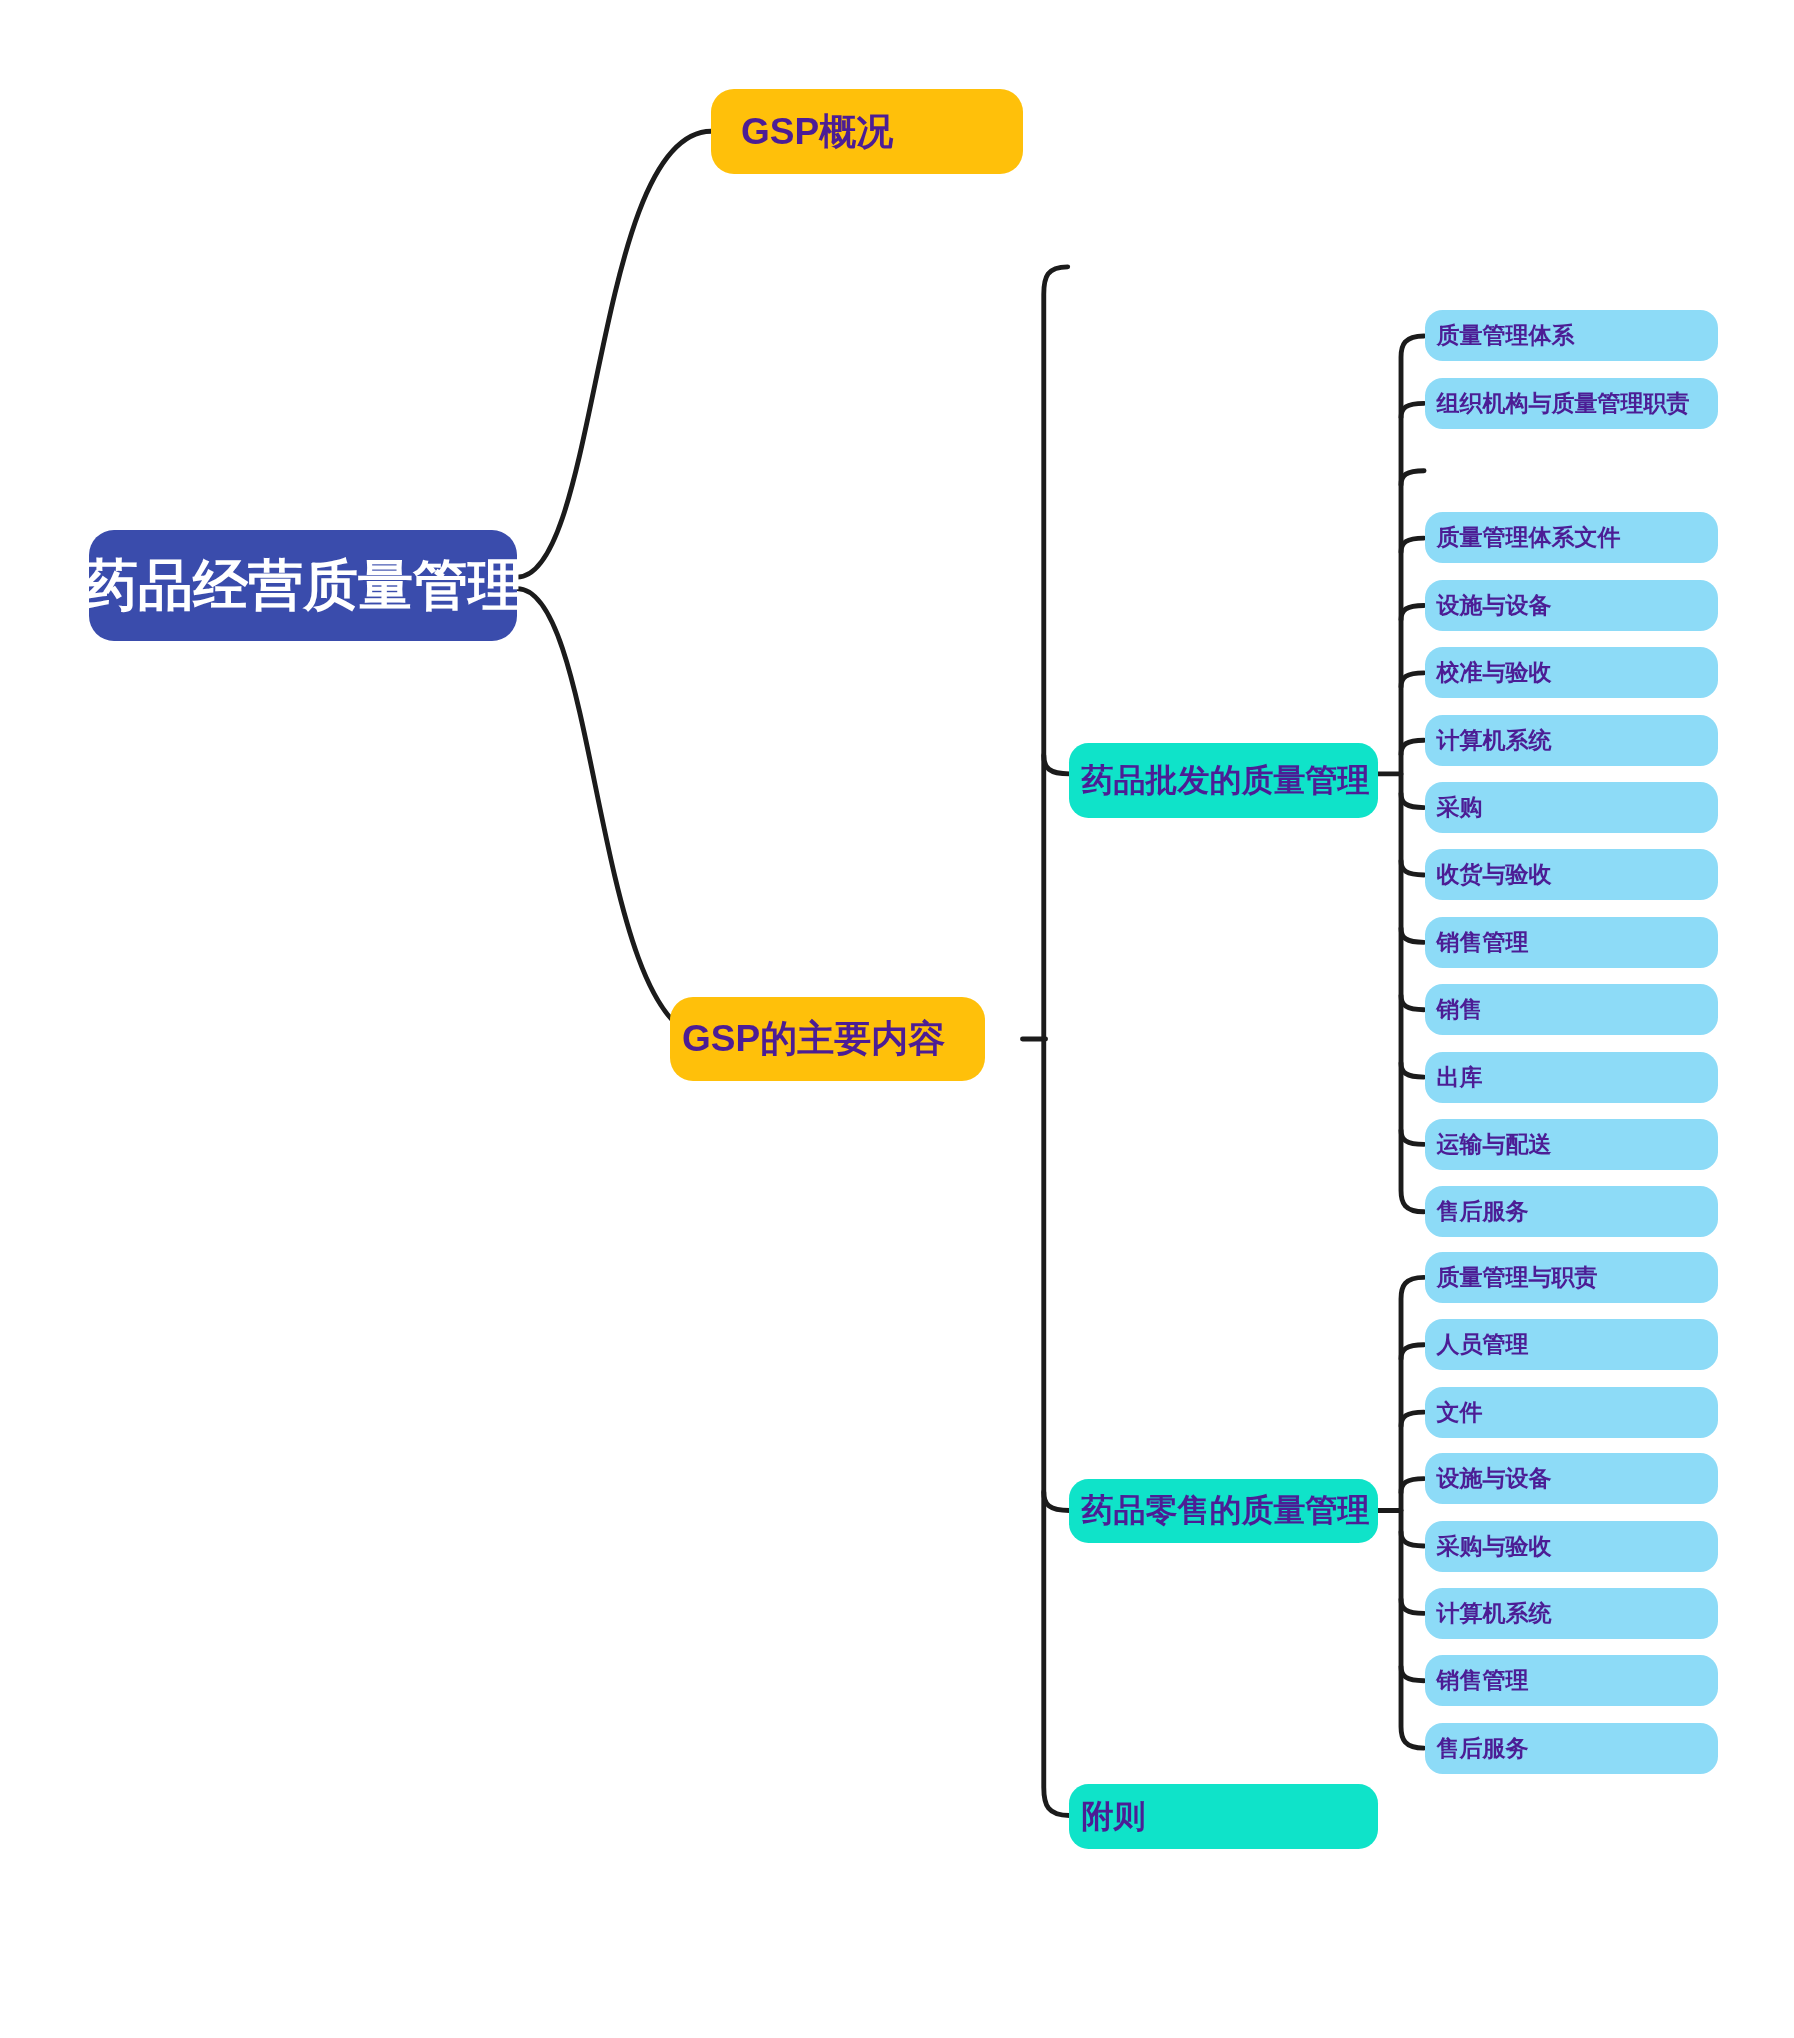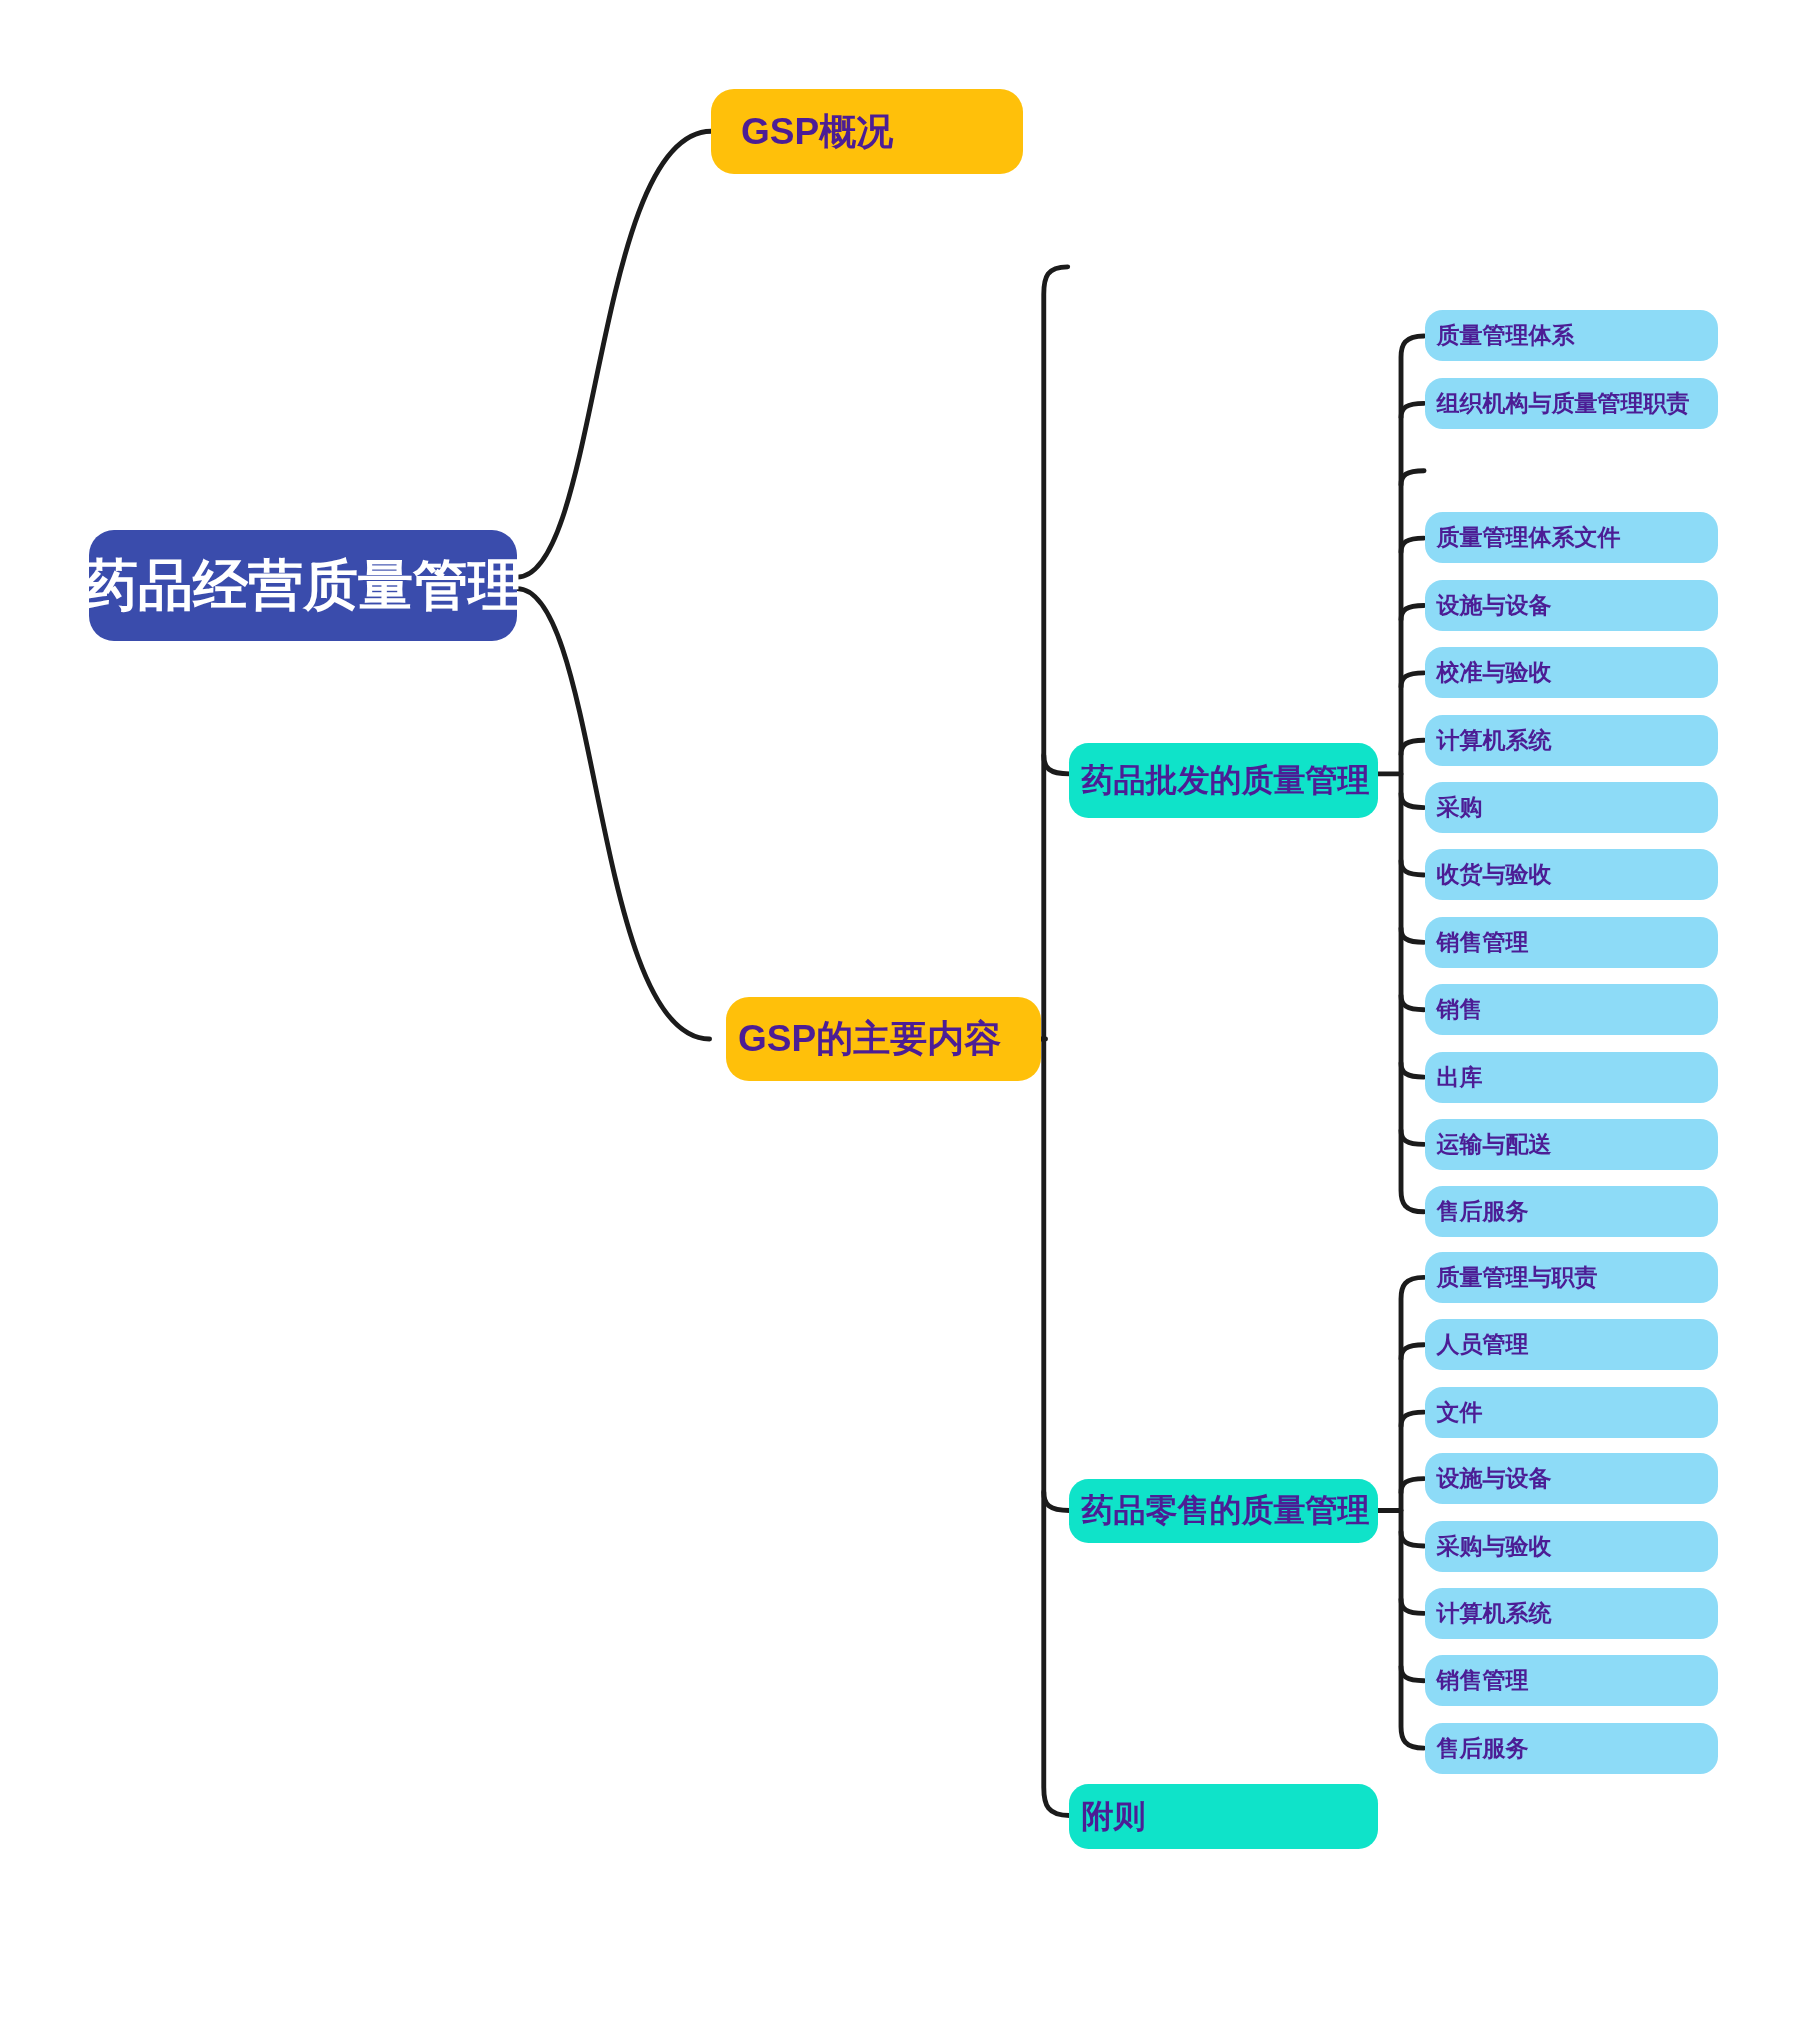--- a/index.html
+++ b/index.html
@@ -79,21 +79,21 @@
     <path d="M1580 1609 C1580 1598 1586 1593 1606 1593"></path>
     <path d="M1580 1684 C1580 1673 1586 1668 1606 1668"></path>
     <path d="M1580 1728 C1580 1739 1586 1744 1606 1744"></path>
     <path d="M1580 1804 C1580 1815 1586 1820 1606 1820"></path>
     <path d="M1580 1880 C1580 1891 1586 1896 1606 1896"></path>
   </svg>
 
   <div class="node root">药品经营质量管理</div>
 
   <div class="node lvl1" style="top:89px;">GSP概况</div>
-  <div class="node lvl1" style="top:997px;width:315px;left:726px;height:84px;padding-left:12px;">GSP的主要内容</div>
+  <div class="node lvl1" style="top:997px;width:315px;left:670px;height:84px;padding-left:12px;">GSP的主要内容</div>
 
   <div class="node lvl2" style="top:743px;height:75px;">药品批发的质量管理</div>
   <div class="node lvl2" style="top:1479px;">药品零售的质量管理</div>
   <div class="node lvl2" style="top:1784px;height:65px;">附则</div>
 
   <div class="node lvl3" style="top:310px">质量管理体系</div>
   <div class="node lvl3" style="top:378px">组织机构与质量管理职责</div>
   <div class="node lvl3" style="top:512px">质量管理体系文件</div>
   <div class="node lvl3" style="top:580px">设施与设备</div>
   <div class="node lvl3" style="top:647px">校准与验收</div>

